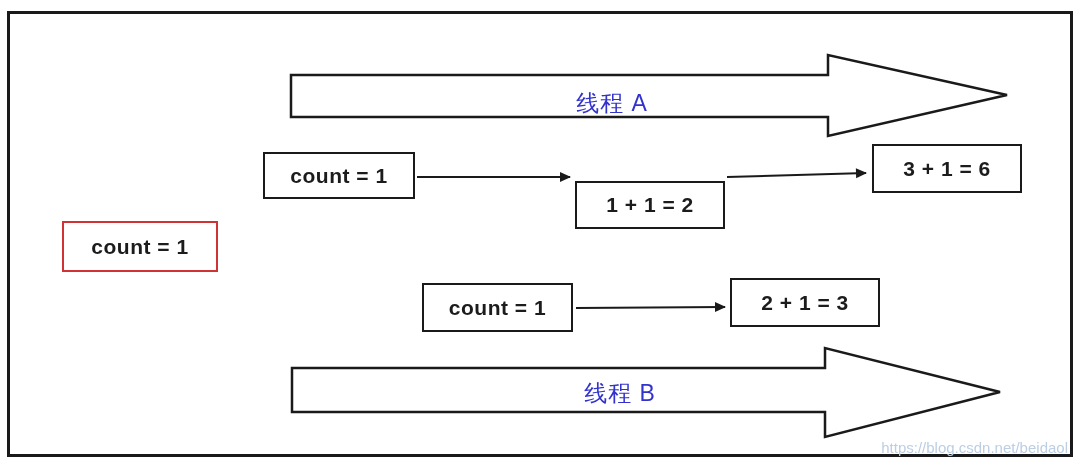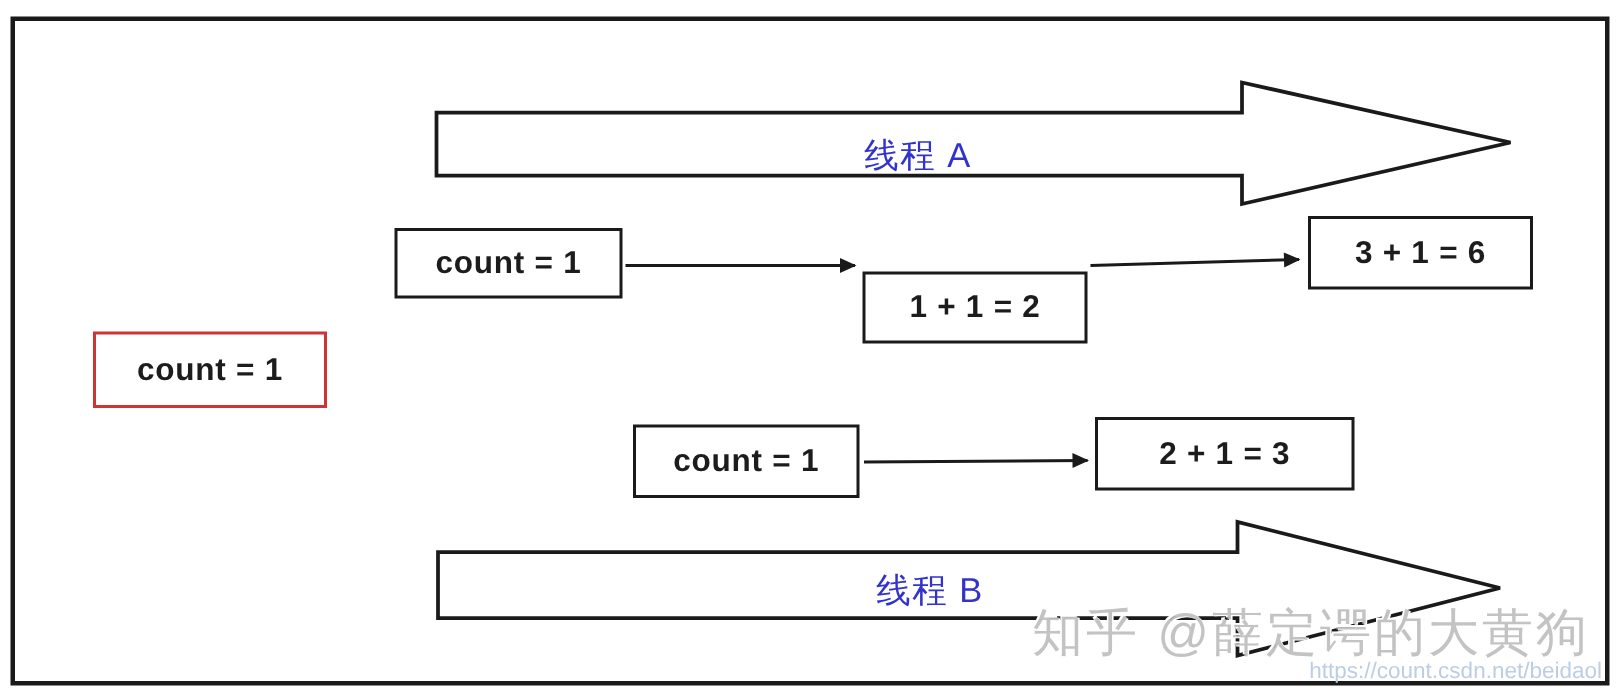--- a/index.html
+++ b/index.html
@@ -43,21 +43,21 @@
     z-index: 2;
     letter-spacing: 0.5px;
     font-weight: bold;
   }
   .box.red { border-color: #cf3434; }
   .b-shared   { left: 62px;  top: 221px; width: 156px; height: 51px; }
   .b-a-read   { left: 263px; top: 152px; width: 152px; height: 47px; }
   .b-a-add    { left: 575px; top: 150px; width: 150px; height: 48px; margin-top: 31px; }
   .b-a-result { left: 872px; top: 144px; width: 150px; height: 49px; }
   .b-b-read   { left: 422px; top: 283px; width: 151px; height: 49px; }
-  .b-b-add    { left: 730px; top: 278px; width: 173px; height: 49px; }
+  .b-b-add    { left: 730px; top: 278px; width: 150px; height: 49px; }
   .thread-label {
     position: absolute;
     width: 160px;
     height: 30px;
     line-height: 30px;
     text-align: center;
     font-size: 23px;
     color: #3232cd;
     z-index: 2;
     letter-spacing: 1px;
@@ -119,17 +119,16 @@
   <div class="box b-a-read">count = 1</div>
 
   <div class="box b-a-add">1 + 1 = 2</div>
 
   <div class="box b-a-result">3 + 1 = 6</div>
 
   <div class="box b-b-read">count = 1</div>
 
   <div class="box b-b-add">2 + 1 = 3</div>
 
-  <div class="wm-zhihu">知乎 @薛定谔的大黄狗</div>
 
-  <div class="wm-url">https://count.csdn.net/beidaol</div>
+  <div class="wm-url">https://blog.csdn.net/beidaol</div>
 
 </div>
 
 </body></html>

